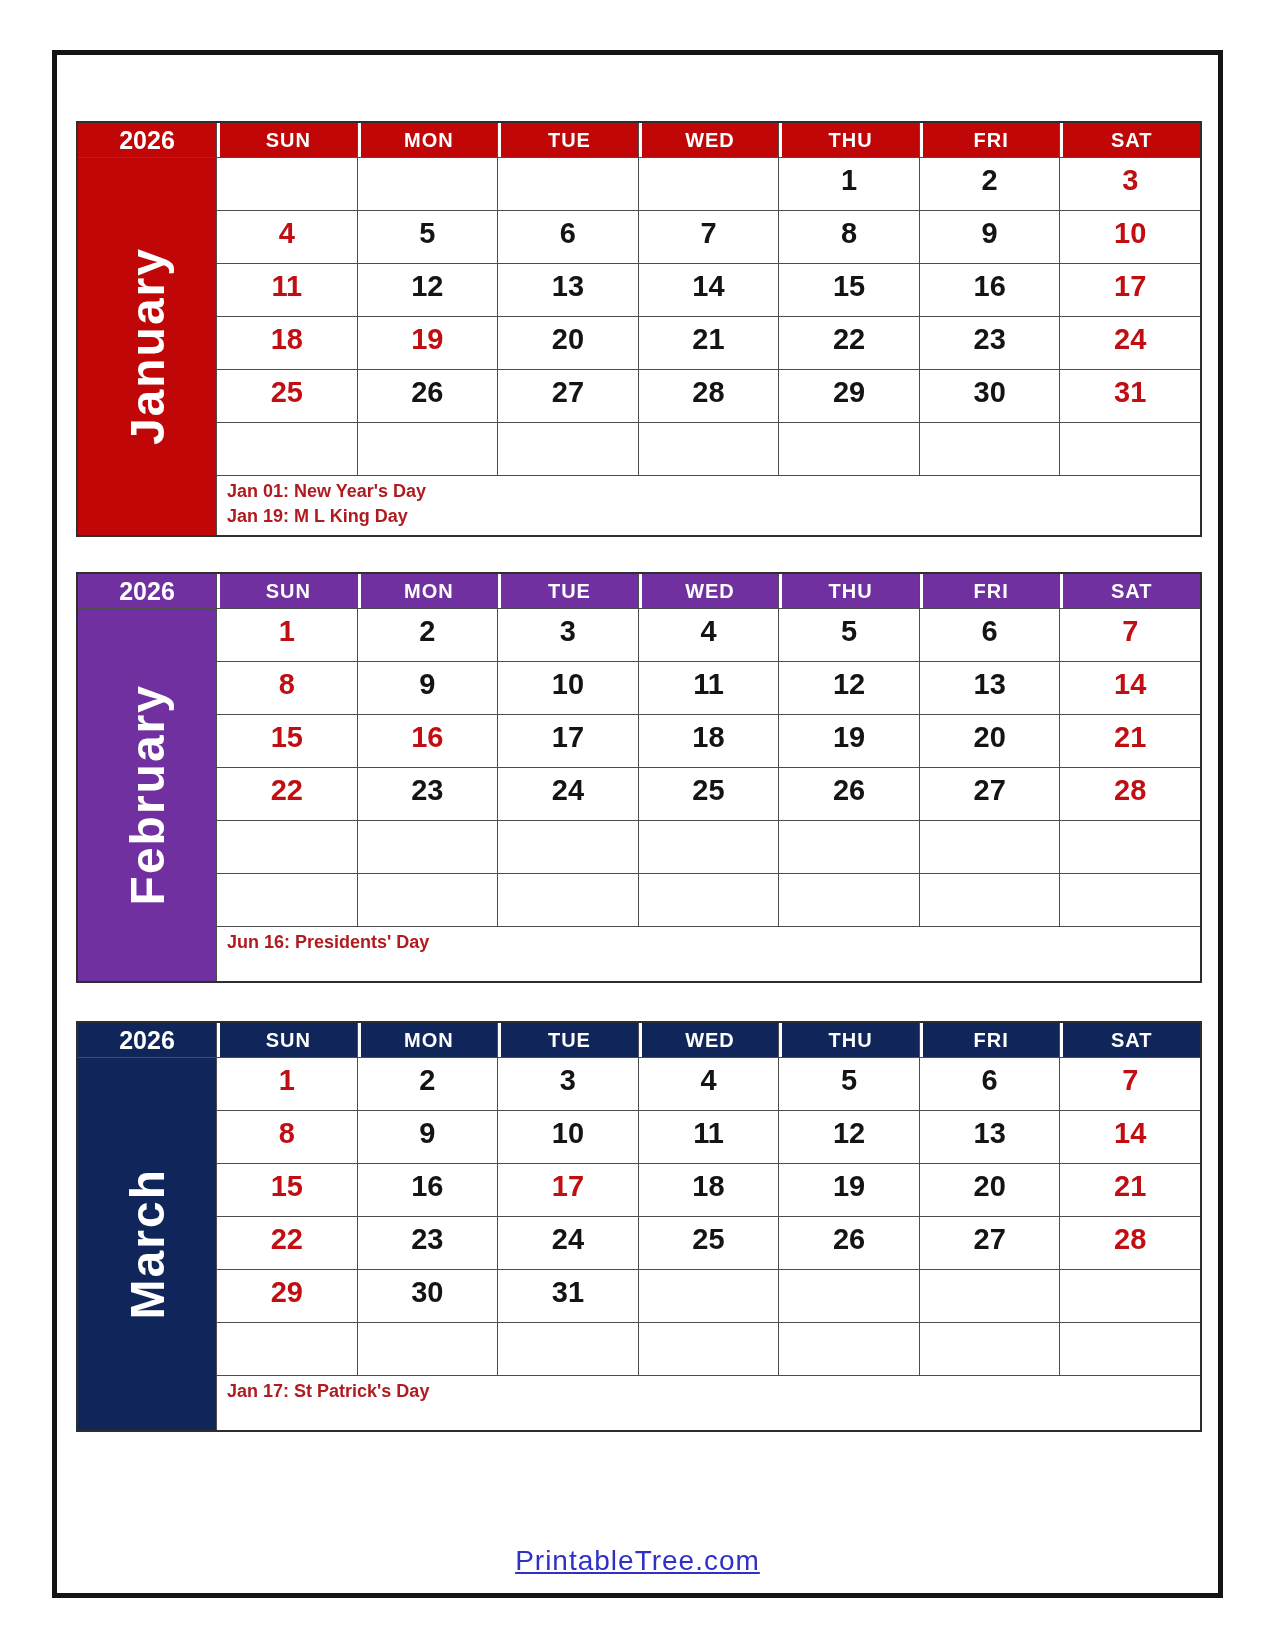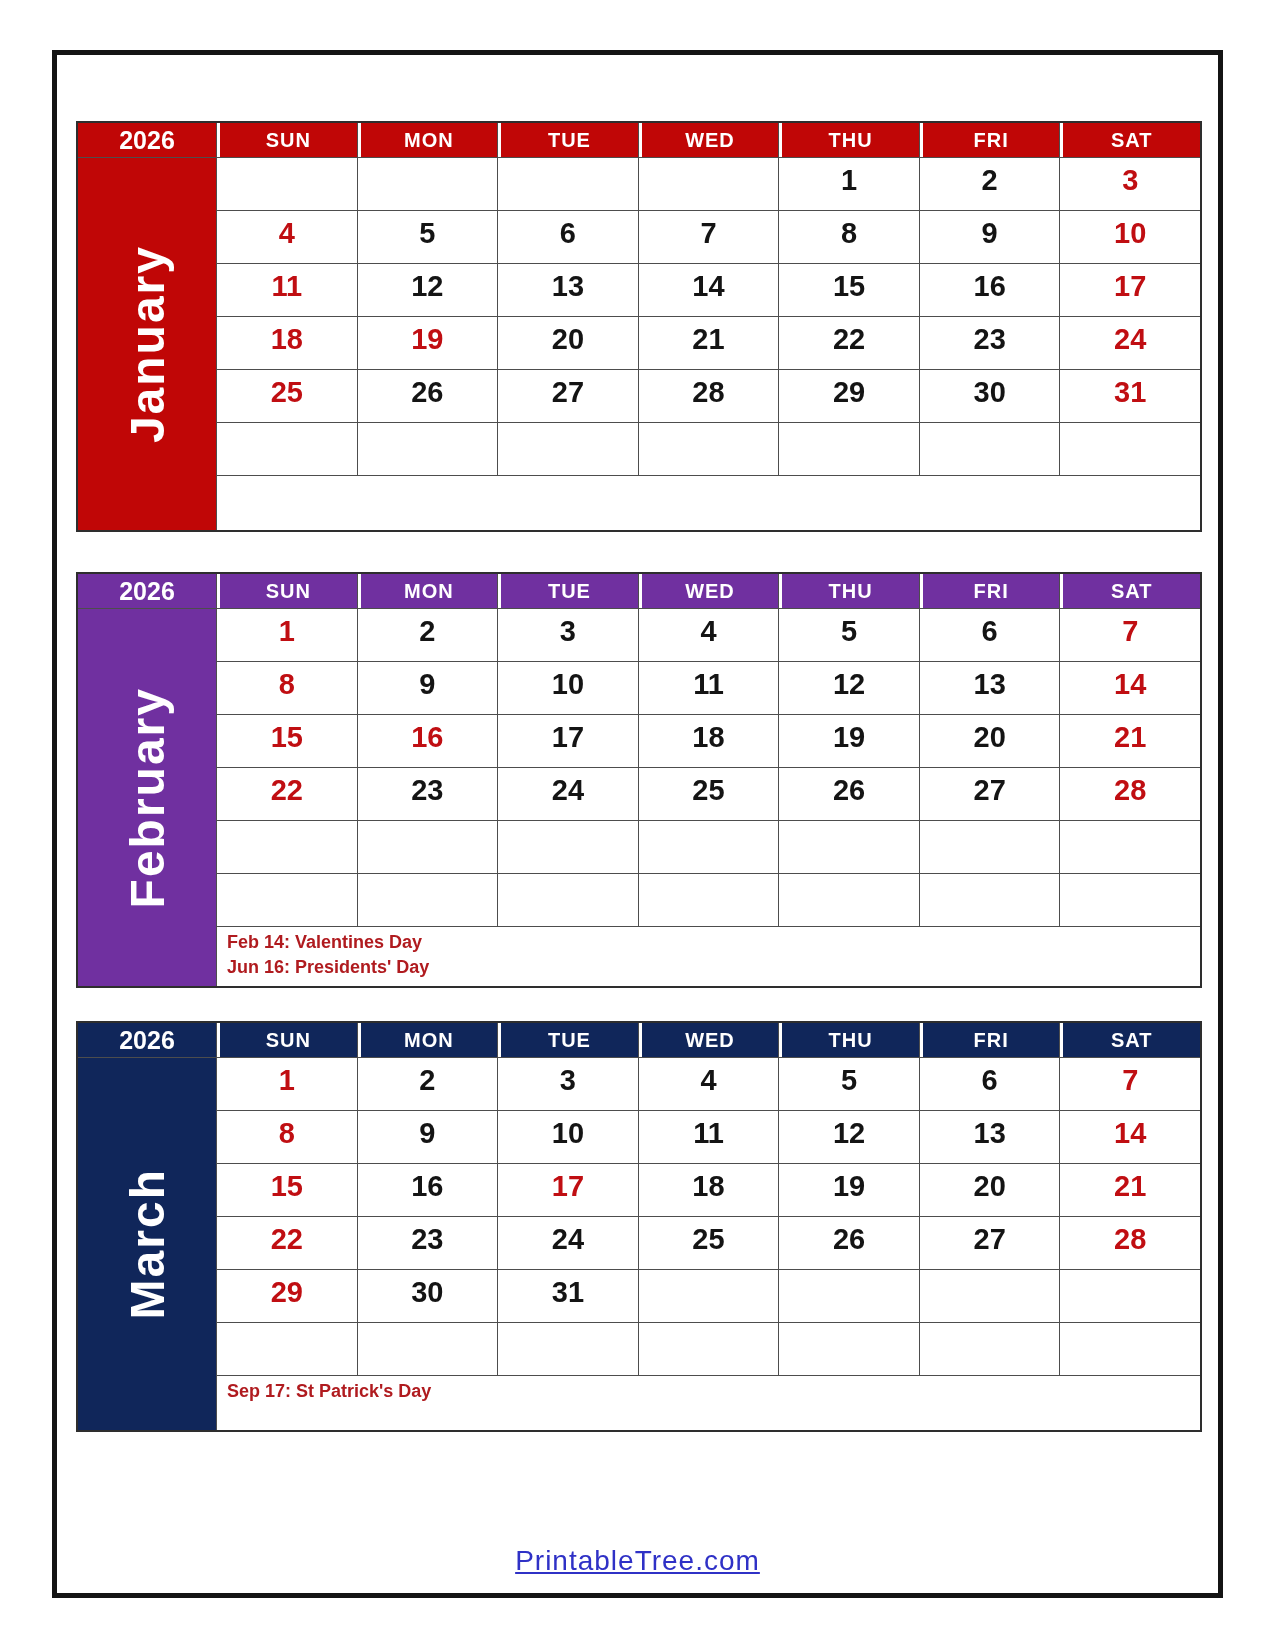--- a/index.html
+++ b/index.html
@@ -80,20 +80,22 @@
 
 <div class="page-frame"></div>
 
 <div id="months-root">
   <div class="month jan" style="--theme: #C00606;">
     <div class="year-cell">2026</div>
     <div class="month-name-cell">
       <span class="month-name-label">January</span>
     </div>
     <div class="holiday-cell">
+        <div class="holiday-line">Jan 01: New Year's Day</div>
+        <div class="holiday-line">Jan 19: M L King Day</div>
       </div>
   <div class="dow-cell" style="grid-column: 2;">SUN</div>
       <div class="dow-cell" style="grid-column: 3;">MON</div>
       <div class="dow-cell" style="grid-column: 4;">TUE</div>
       <div class="dow-cell" style="grid-column: 5;">WED</div>
       <div class="dow-cell" style="grid-column: 6;">THU</div>
       <div class="dow-cell" style="grid-column: 7;">FRI</div>
       <div class="dow-cell" style="grid-column: 8;">SAT</div>
       <div class="date-cell" style="grid-area: 2 / 2;"></div>
       <div class="date-cell" style="grid-area: 2 / 3;"></div>
@@ -138,21 +140,20 @@
       <div class="date-cell" style="grid-area: 7 / 7;"></div>
       <div class="date-cell" style="grid-area: 7 / 8;"></div>
     </div>
 
   <div class="month feb" style="--theme: #7030A0;">
     <div class="year-cell">2026</div>
     <div class="month-name-cell">
       <span class="month-name-label">February</span>
     </div>
     <div class="holiday-cell">
-        <div class="holiday-line">Feb 14: Valentines Day</div>
         <div class="holiday-line">Jun 16: Presidents' Day</div>
       </div>
   <div class="dow-cell" style="grid-column: 2;">SUN</div>
       <div class="dow-cell" style="grid-column: 3;">MON</div>
       <div class="dow-cell" style="grid-column: 4;">TUE</div>
       <div class="dow-cell" style="grid-column: 5;">WED</div>
       <div class="dow-cell" style="grid-column: 6;">THU</div>
       <div class="dow-cell" style="grid-column: 7;">FRI</div>
       <div class="dow-cell" style="grid-column: 8;">SAT</div>
       <div class="date-cell red" style="grid-area: 2 / 2;">1</div>
@@ -198,21 +199,21 @@
       <div class="date-cell" style="grid-area: 7 / 7;"></div>
       <div class="date-cell" style="grid-area: 7 / 8;"></div>
     </div>
 
   <div class="month mar" style="--theme: #10265A;">
     <div class="year-cell">2026</div>
     <div class="month-name-cell">
       <span class="month-name-label">March</span>
     </div>
     <div class="holiday-cell">
-        <div class="holiday-line">Sep 17: St Patrick's Day</div>
+        <div class="holiday-line">Jan 17: St Patrick's Day</div>
       </div>
   <div class="dow-cell" style="grid-column: 2;">SUN</div>
       <div class="dow-cell" style="grid-column: 3;">MON</div>
       <div class="dow-cell" style="grid-column: 4;">TUE</div>
       <div class="dow-cell" style="grid-column: 5;">WED</div>
       <div class="dow-cell" style="grid-column: 6;">THU</div>
       <div class="dow-cell" style="grid-column: 7;">FRI</div>
       <div class="dow-cell" style="grid-column: 8;">SAT</div>
       <div class="date-cell red" style="grid-area: 2 / 2;">1</div>
       <div class="date-cell" style="grid-area: 2 / 3;">2</div>

